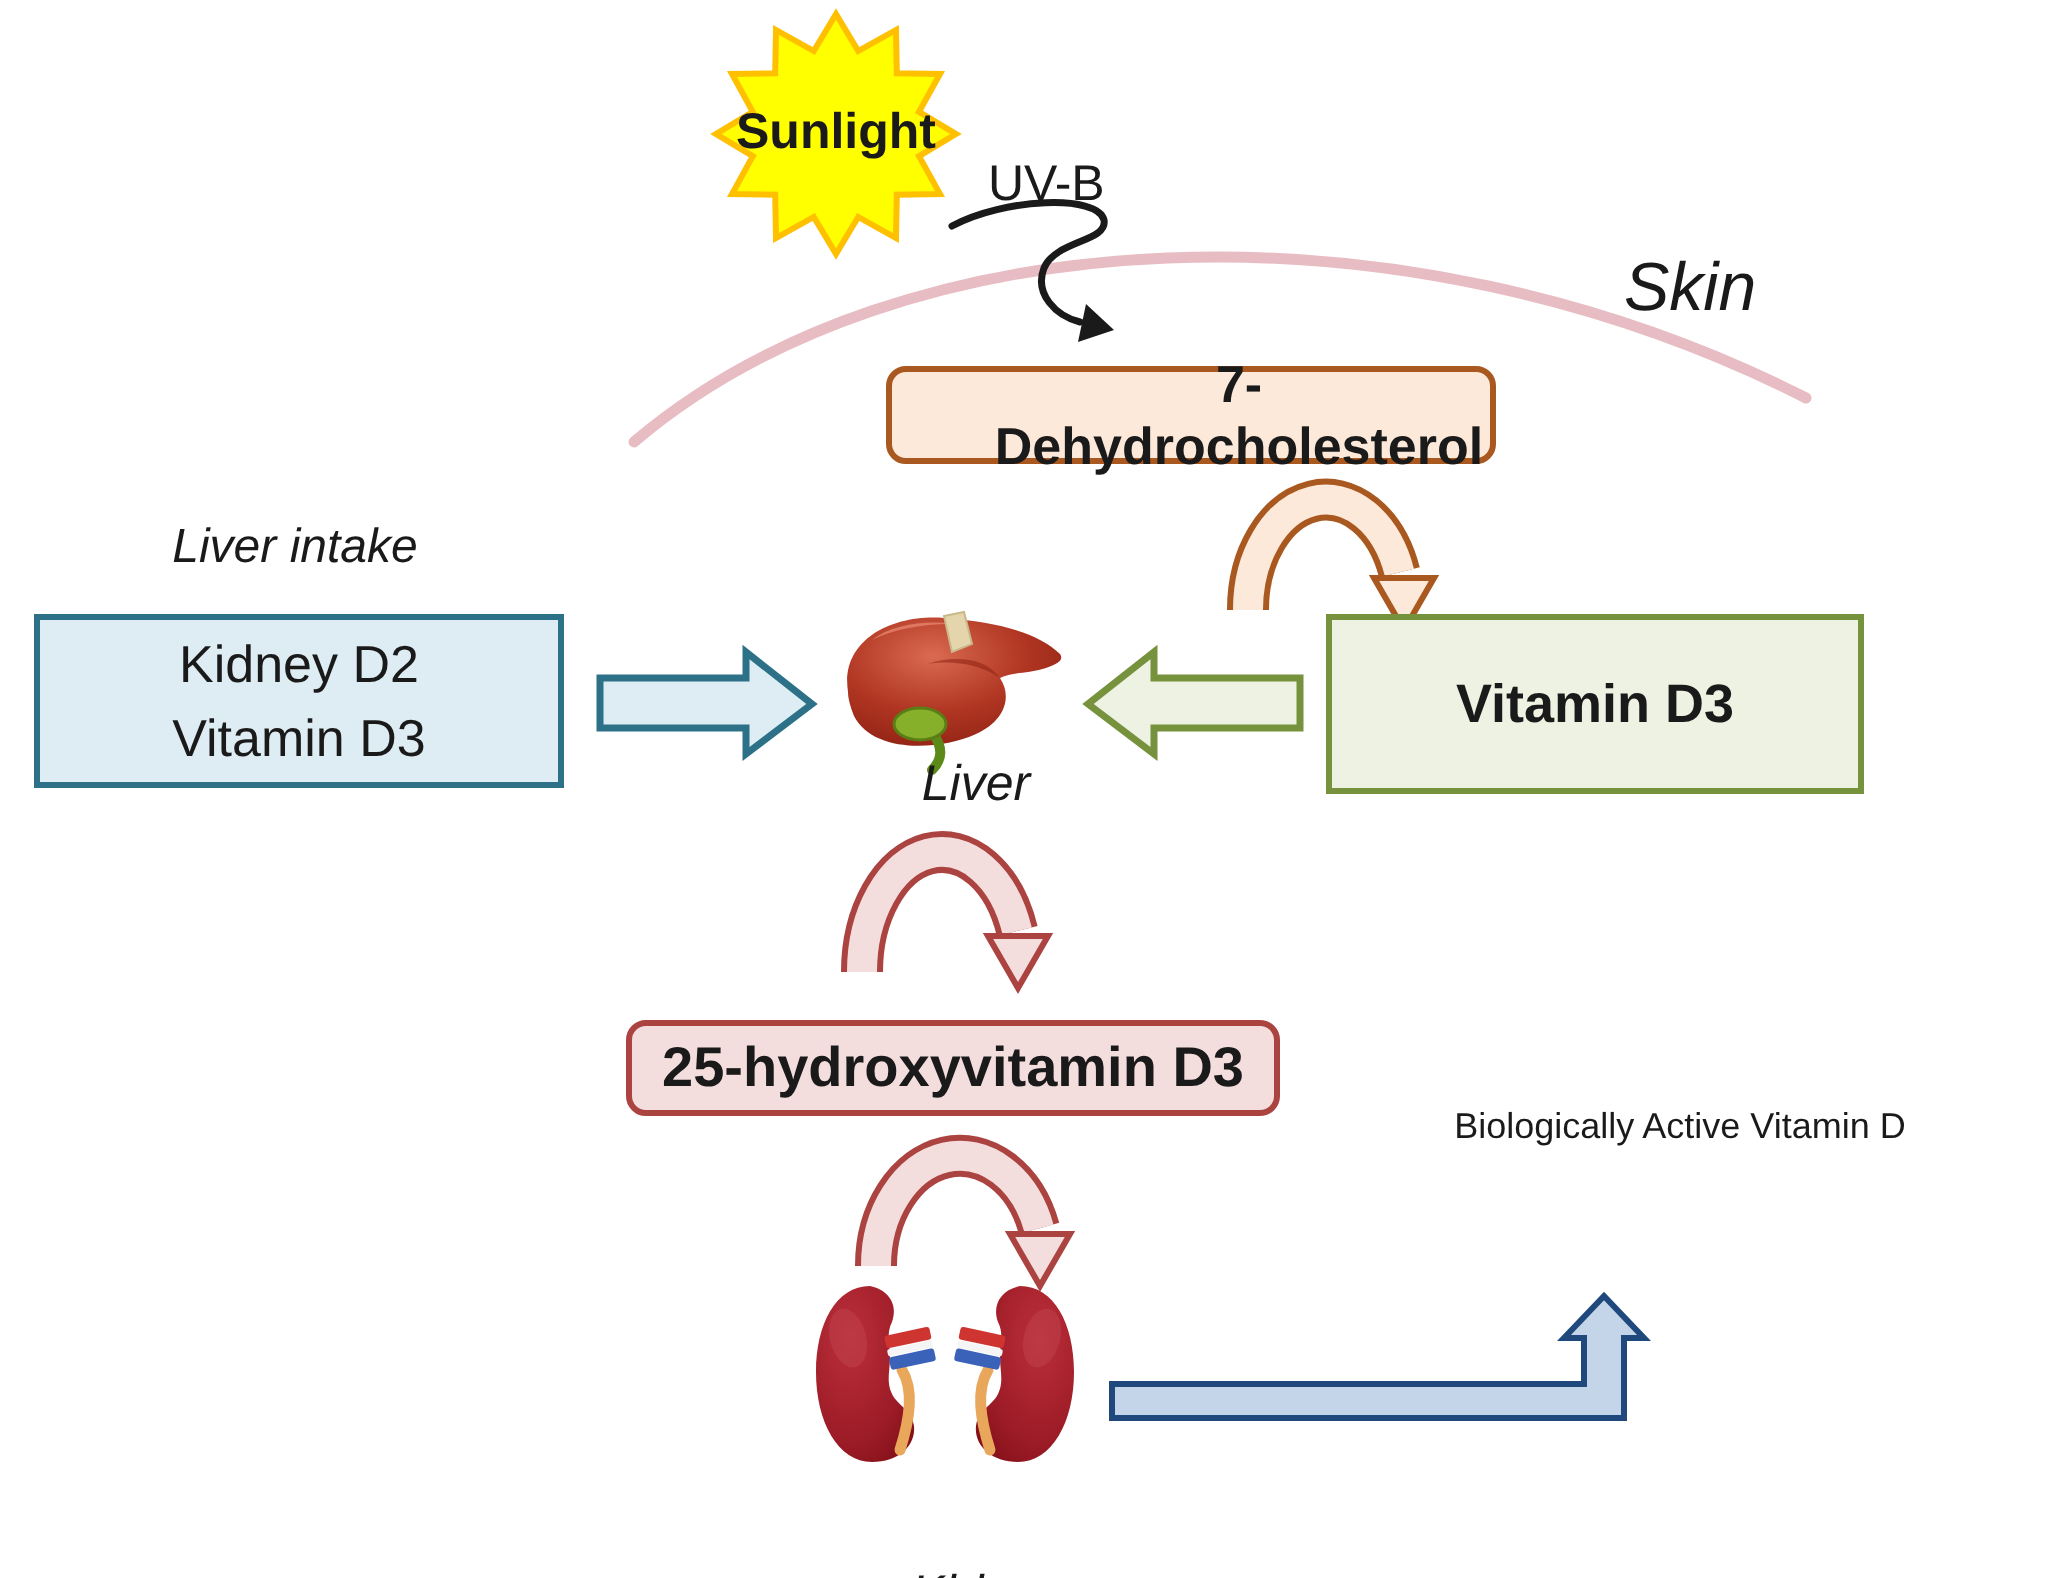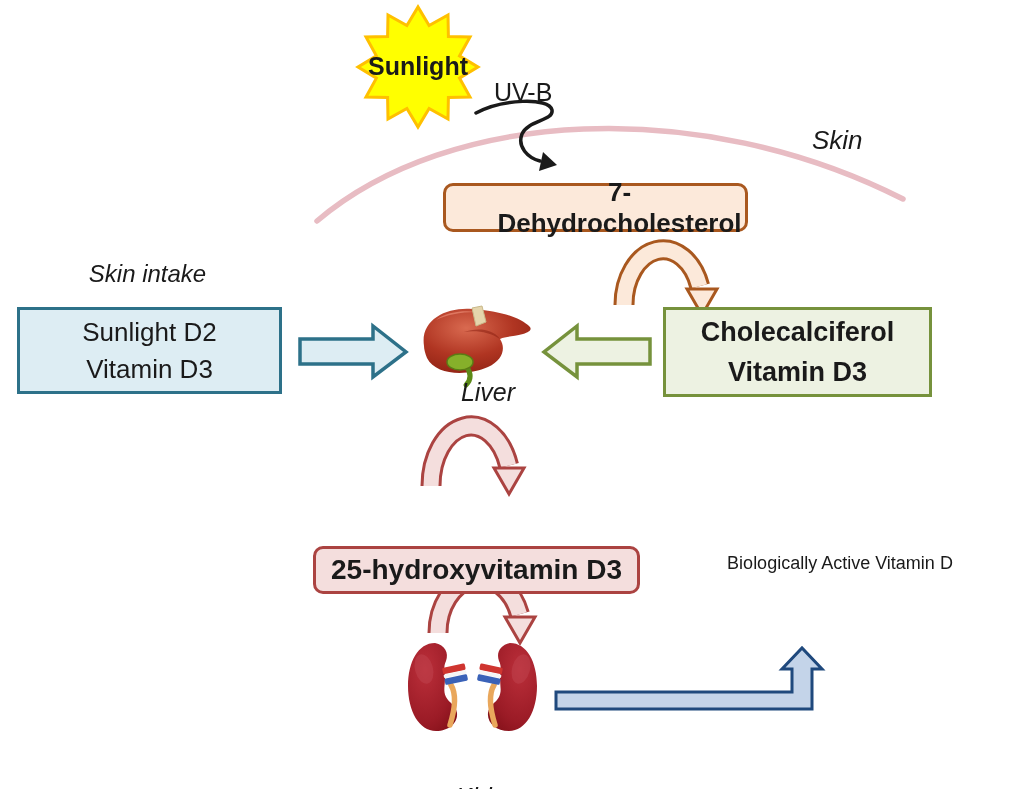--- a/index.html
+++ b/index.html
@@ -16,27 +16,27 @@
     text-align:center;
   }
   
   #box-7dhc{left:443px;top:183px;width:305px;height:49px;background:var(--peach_fill);
     border:3px solid var(--peach_stroke);border-radius:10px;font-weight:bold;font-size:26px;padding-left:48px;}
   #box-food{left:17px;top:307px;width:265px;height:87px;background:var(--teal_fill);
     border:3px solid var(--teal_stroke);font-size:26px;line-height:37px;}
   #box-chole{left:663px;top:307px;width:269px;height:90px;background:var(--green_fill);
     border:3px solid var(--green_stroke);font-weight:bold;font-size:27px;line-height:40px;}
   #box-25ohd{left:313px;top:510px;width:327px;height:48px;background:var(--pink_fill);
-    border:3px solid var(--pink_stroke);border-radius:10px;font-weight:bold;font-size:28px;margin-top:36px;}
+    border:3px solid var(--pink_stroke);border-radius:10px;font-weight:bold;font-size:28px;}
   #box-125ohd{left:663px;top:588px;width:354px;height:51px;background:var(--blue_fill);
     border:3px solid var(--blue_stroke);font-weight:bold;font-size:27px;}
   
   #lbl-sunlight{left:352px;top:53px;width:132px;font-size:25px;font-weight:bold;text-align:center;}
   #lbl-uvb{left:494px;top:79px;font-size:25px;}
-  #lbl-skin{left:812px;top:126px;font-size:26px;}
+  #lbl-skin{left:812px;top:126px;font-size:34px;}
   #lbl-food{left:55px;top:261px;width:185px;font-size:24px;text-align:center;}
   #lbl-liver{left:445px;top:379px;width:86px;font-size:25px;text-align:center;}
   #lbl-bio{left:663px;top:554px;width:354px;font-size:18px;text-align:center;}
   #lbl-kidney{left:424px;top:784px;width:108px;font-size:25px;text-align:right;}
   
   .skin-arc{fill:none;stroke:var(--skin_line);stroke-width:5.5;stroke-linecap:round;}
   .sun-star{fill:var(--sun_fill);stroke:var(--sun_stroke);stroke-width:3;stroke-linejoin:miter;}
   .ink-line{fill:none;stroke:var(--ink);stroke-width:3.5;stroke-linecap:round;}
   .ink-fill{fill:var(--ink);stroke:none;}
   .arch-border.orange{fill:none;stroke:var(--peach_stroke);stroke-width:21;}
@@ -121,36 +121,35 @@
           <rect x="0" y="11" width="23" height="6.5" rx="1.5" fill="#3a62b8"></rect>
         </g>
       </g>
       <use href="#kidneyL" transform="translate(135,0) scale(-1,1)"></use>
     </g>
   </svg>
 
   <div class="lbl" id="lbl-sunlight">Sunlight</div>
   <div class="lbl" id="lbl-uvb">UV-B</div>
   <div class="lbl it" id="lbl-skin">Skin</div>
-  <div class="lbl it" id="lbl-food">Skin intake</div>
+  <div class="lbl it" id="lbl-food">Liver intake</div>
   <div class="lbl it" id="lbl-liver">Liver</div>
   <div class="lbl" id="lbl-bio">Biologically Active Vitamin D</div>
   <div class="lbl it" id="lbl-kidney">Kidney</div>
 
   <div class="box" id="box-7dhc">
     <span>7-Dehydrocholesterol</span>
   </div>
 
   <div class="box" id="box-food">
-    <span>Sunlight D2</span>
+    <span>Kidney D2</span>
     <span>Vitamin D3</span>
   </div>
 
   <div class="box" id="box-chole">
-    <span>Cholecalciferol</span>
     <span>Vitamin D3</span>
   </div>
 
   <div class="box" id="box-25ohd">
     <span>25-hydroxyvitamin D3</span>
   </div>
 
 
 </div>
 

